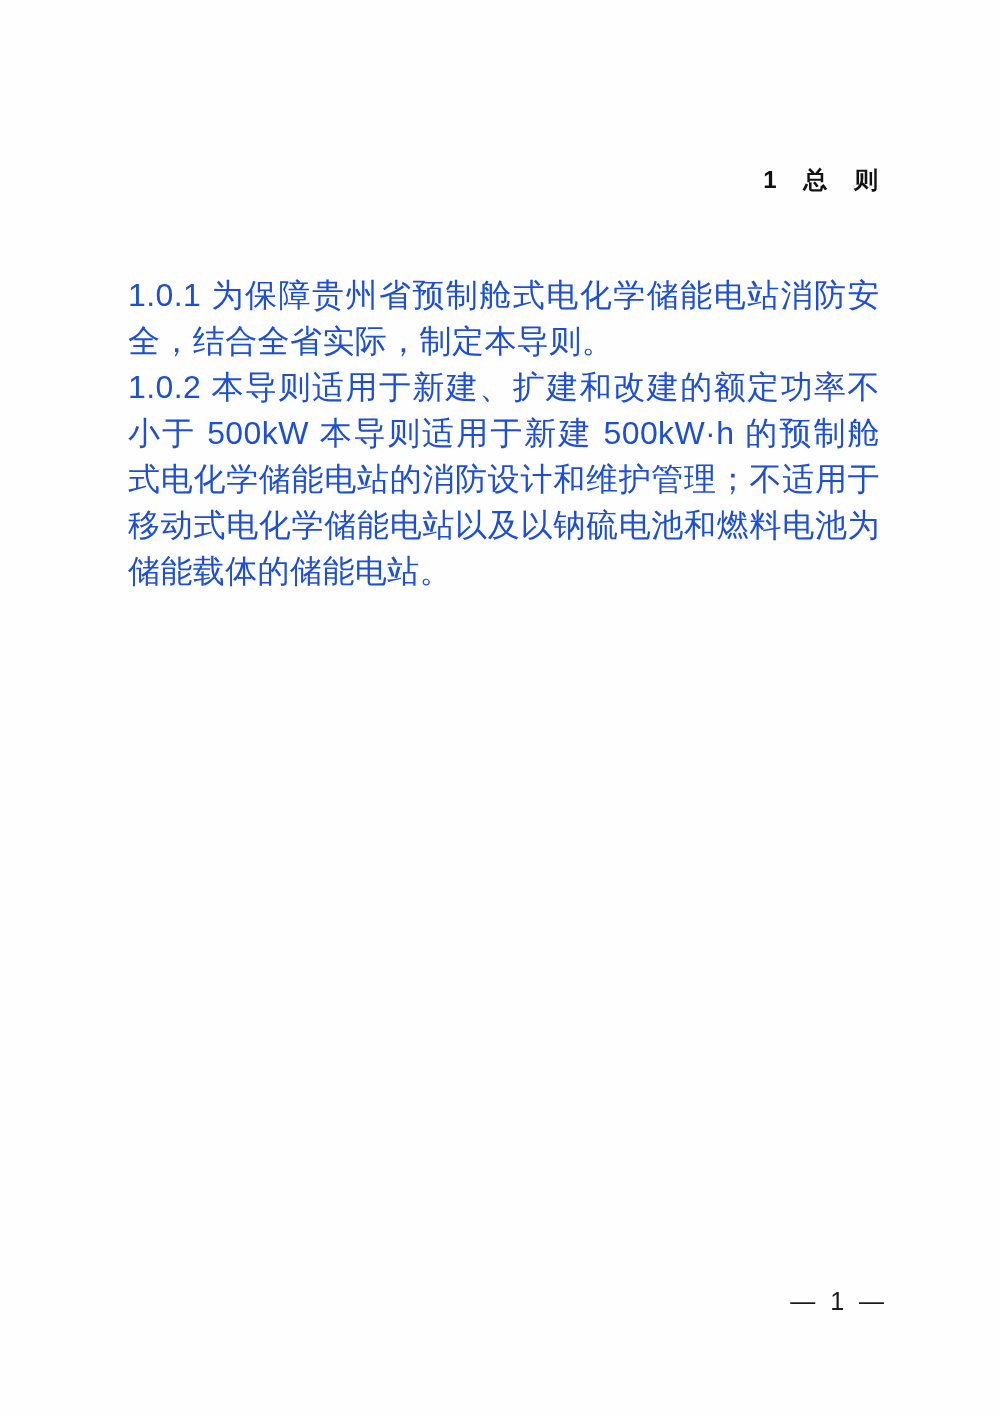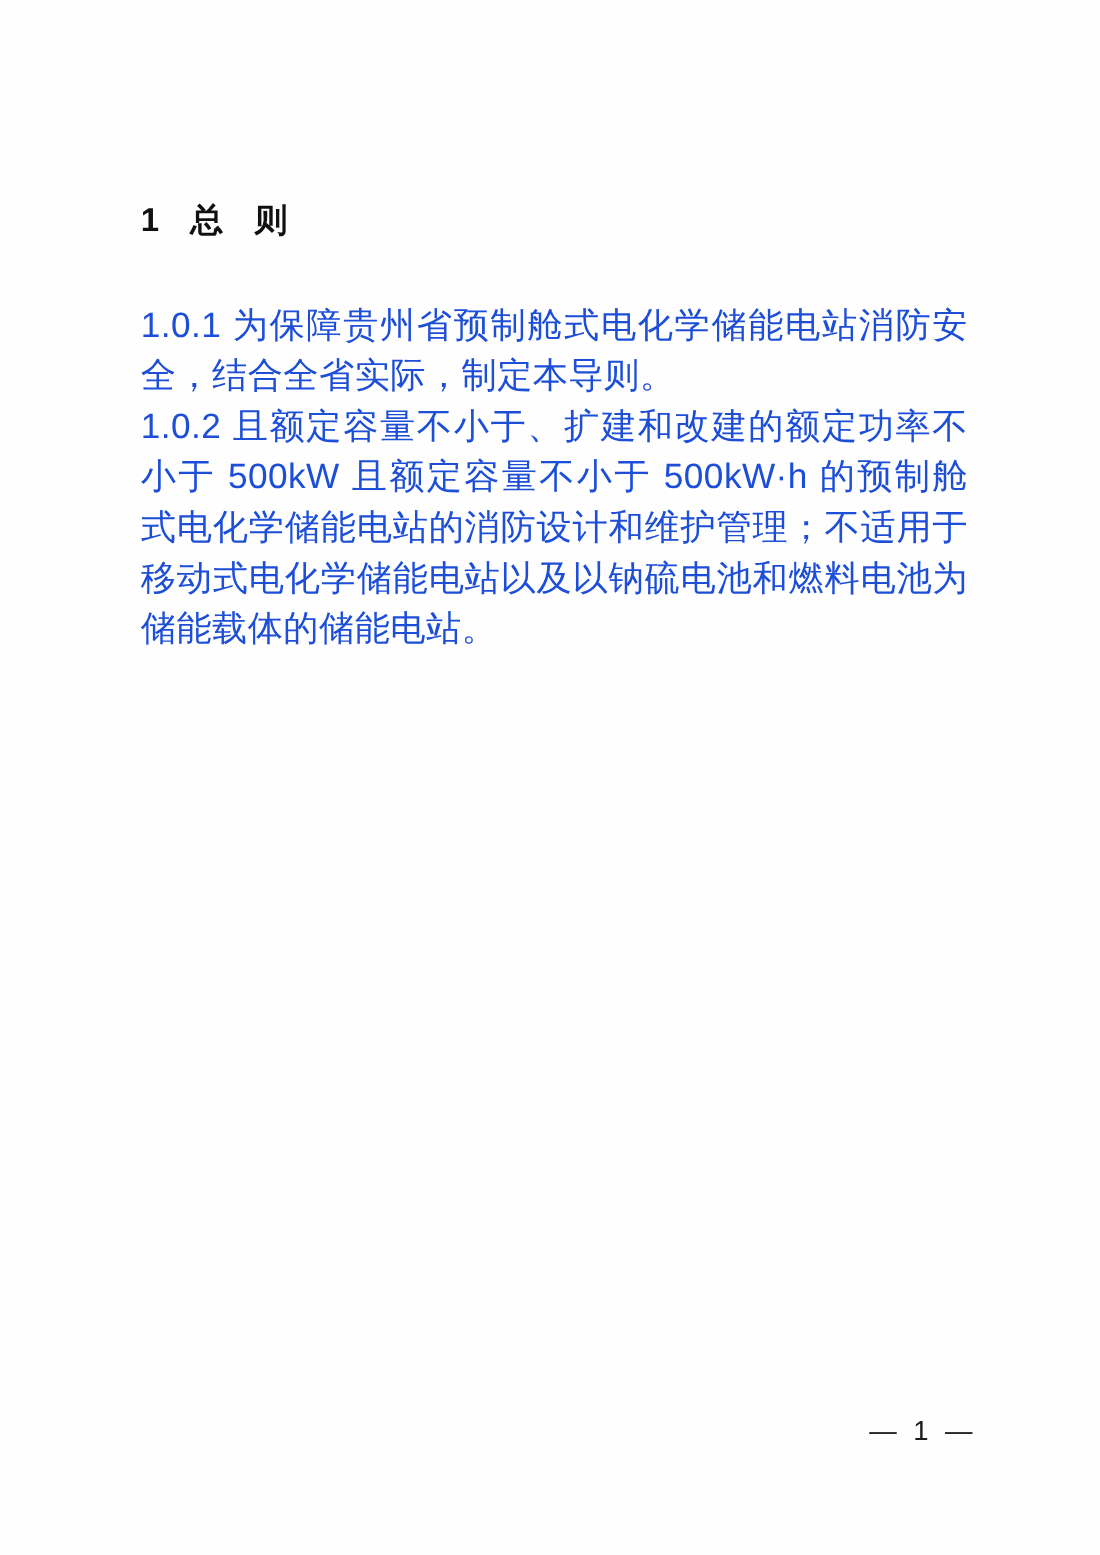--- a/index.html
+++ b/index.html
@@ -25,25 +25,25 @@
   }
   .page-inner {
     position: absolute;
     left: 128px;
     top: 0;
     width: 760px;
     height: 1414px;
   }
   .chapter-title {
     position: absolute;
-    top: 180px;
+    top: 164px;
     left: 0;
     width: 760px;
-    text-align: left;
-    font-size: 30px;
+    text-align: right;
+    font-size: 24px;
     font-weight: bold;
     letter-spacing: 10px;
     color: #111111;
     font-family: "Liberation Sans", "DejaVu Sans", sans-serif;
   }
   .body-block {
     position: absolute;
     top: 272px;
     left: 0;
     width: 752px;
@@ -75,19 +75,19 @@
 </head>
 <body>
 
 <div class="page">
   <div class="page-inner">
 
     <div class="chapter-title">1  总  则</div>
 
     <div class="body-block">
       <p class="para">1.0.1 为保障贵州省预制舱式电化学储能电站消防安全，结合全省实际，制定本导则。</p>
-      <p class="para">1.0.2 且额定容量不小于、扩建和改建的额定功率不小于 500kW 且额定容量不小于 500kW·h 的预制舱式电化学储能电站的消防设计和维护管理；不适用于移动式电化学储能电站以及以钠硫电池和燃料电池为储能载体的储能电站。</p>
+      <p class="para">1.0.2 本导则适用于新建、扩建和改建的额定功率不小于 500kW 本导则适用于新建 500kW·h 的预制舱式电化学储能电站的消防设计和维护管理；不适用于移动式电化学储能电站以及以钠硫电池和燃料电池为储能载体的储能电站。</p>
     </div>
 
   </div>
 
   <div class="page-number">— 1 —</div>
 </div>
 
 </body></html>

